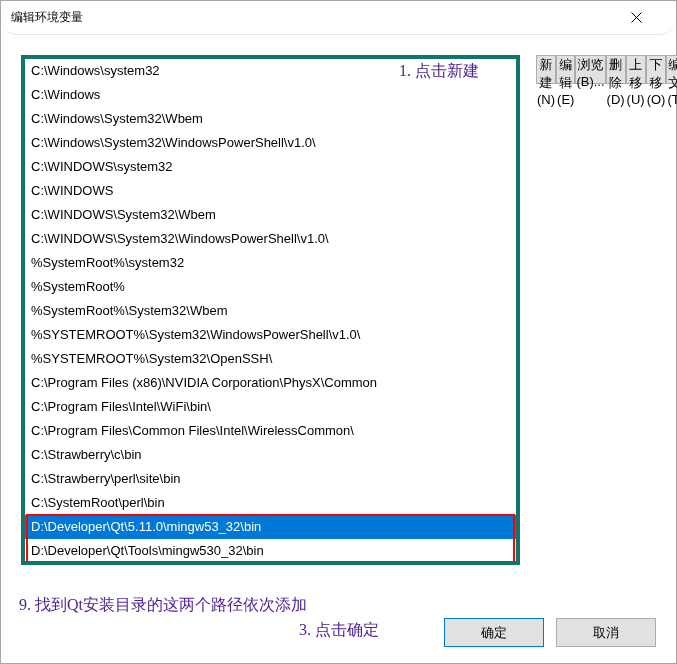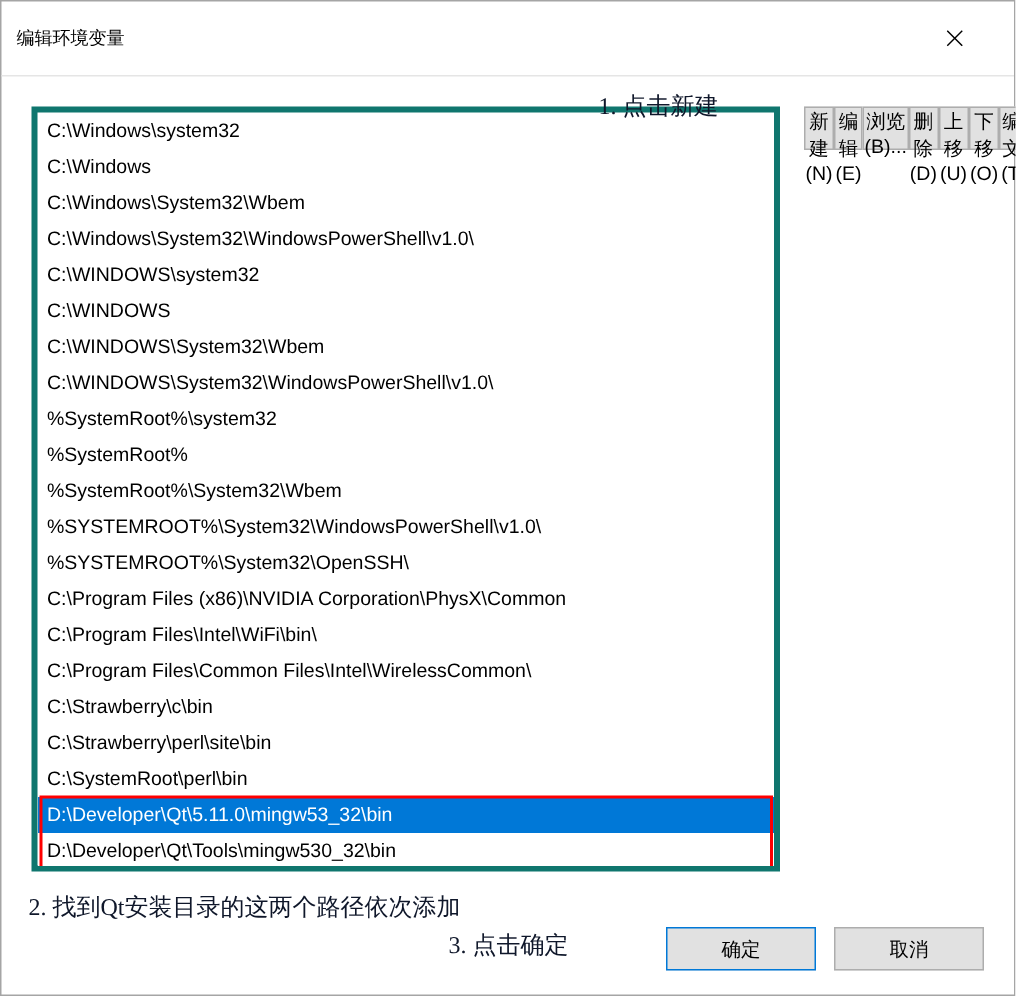--- a/index.html
+++ b/index.html
@@ -18,26 +18,27 @@
     .window {
       width: 677px;
       height: 664px;
       border: 1px solid #a5a5a5;
       display: flex;
       flex-direction: column;
       background: #fff;
       position: relative;
     }
     .titlebar {
-      height: 50px;
+      height: 34px;
       display: flex;
       align-items: center;
       justify-content: space-between;
       padding: 0 17px 0 10px;
       border-bottom: 1px solid #e5e5e5;
+      border-radius: 17px;
     }
     .titlebar-title {
       font-size: 12px;
       color: #000;
     }
     .close-btn {
       width: 46px;
       height: 34px;
       display: flex;
       align-items: center;
@@ -98,21 +99,21 @@
       font-family: inherit;
       cursor: pointer;
       margin-bottom: 22px;
       color: #000;
     }
     .gap-large {
       height: 28px;
     }
     .annotation {
       position: absolute;
-      color: #0f172a;
+      color: #4c1d95;
       font-size: 16px;
       font-family: "SimSun", serif;
       pointer-events: none;
     }
     .ann1 { top: 60px; left: 398px; }
     .ann2 { top: 594px; left: 18px; }
     .ann3 { top: 619px; left: 298px; text-align: center; }
     .footer {
       position: absolute;
       bottom: 16px;
@@ -176,20 +177,20 @@
       <button class="btn">删除(D)</button>
       <div class="gap-large"></div>
       <button class="btn">上移(U)</button>
       <button class="btn">下移(O)</button>
       <div class="gap-large"></div>
       <button class="btn">编辑文本(T)...</button>
     </div>
   </div>
 
   <div class="annotation ann1">1. 点击新建</div>
-  <div class="annotation ann2">2. 找到Qt安装目录的这两个路径依次添加</div>
+  <div class="annotation ann2">9. 找到Qt安装目录的这两个路径依次添加</div>
   <div class="annotation ann3">3. 点击确定</div>
 
   <div class="footer">
     <button class="btn primary">确定</button>
     <button class="btn">取消</button>
   </div>
 </div>
 
 </body></html>

